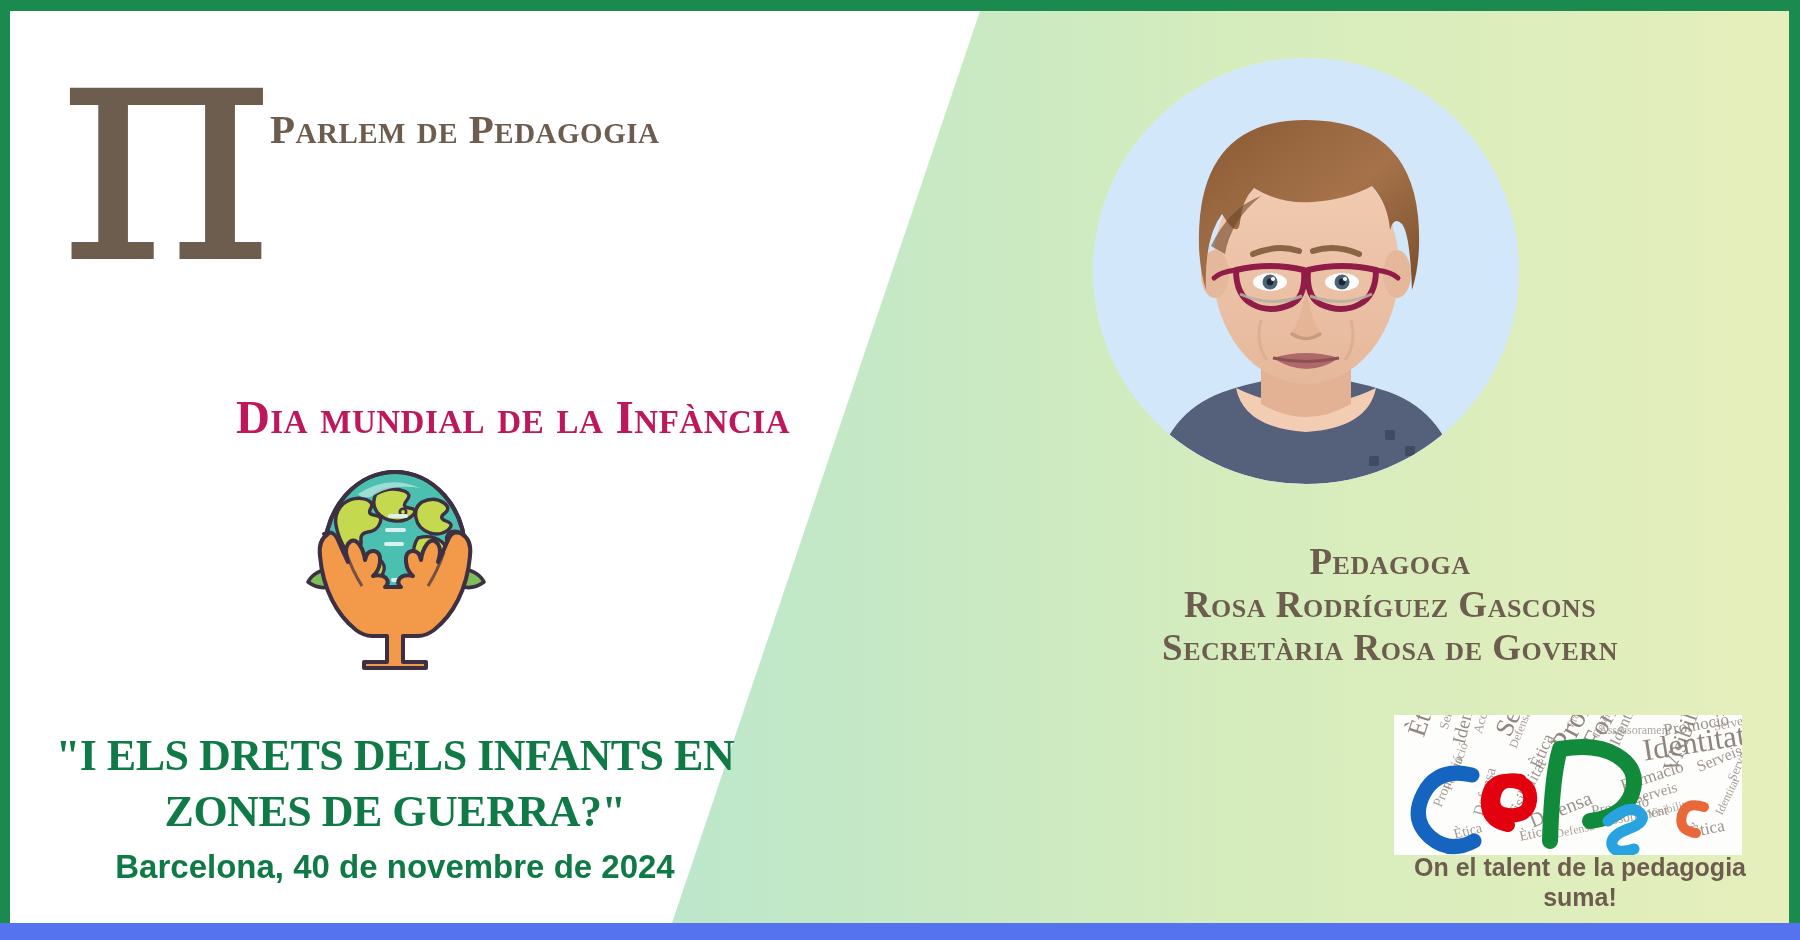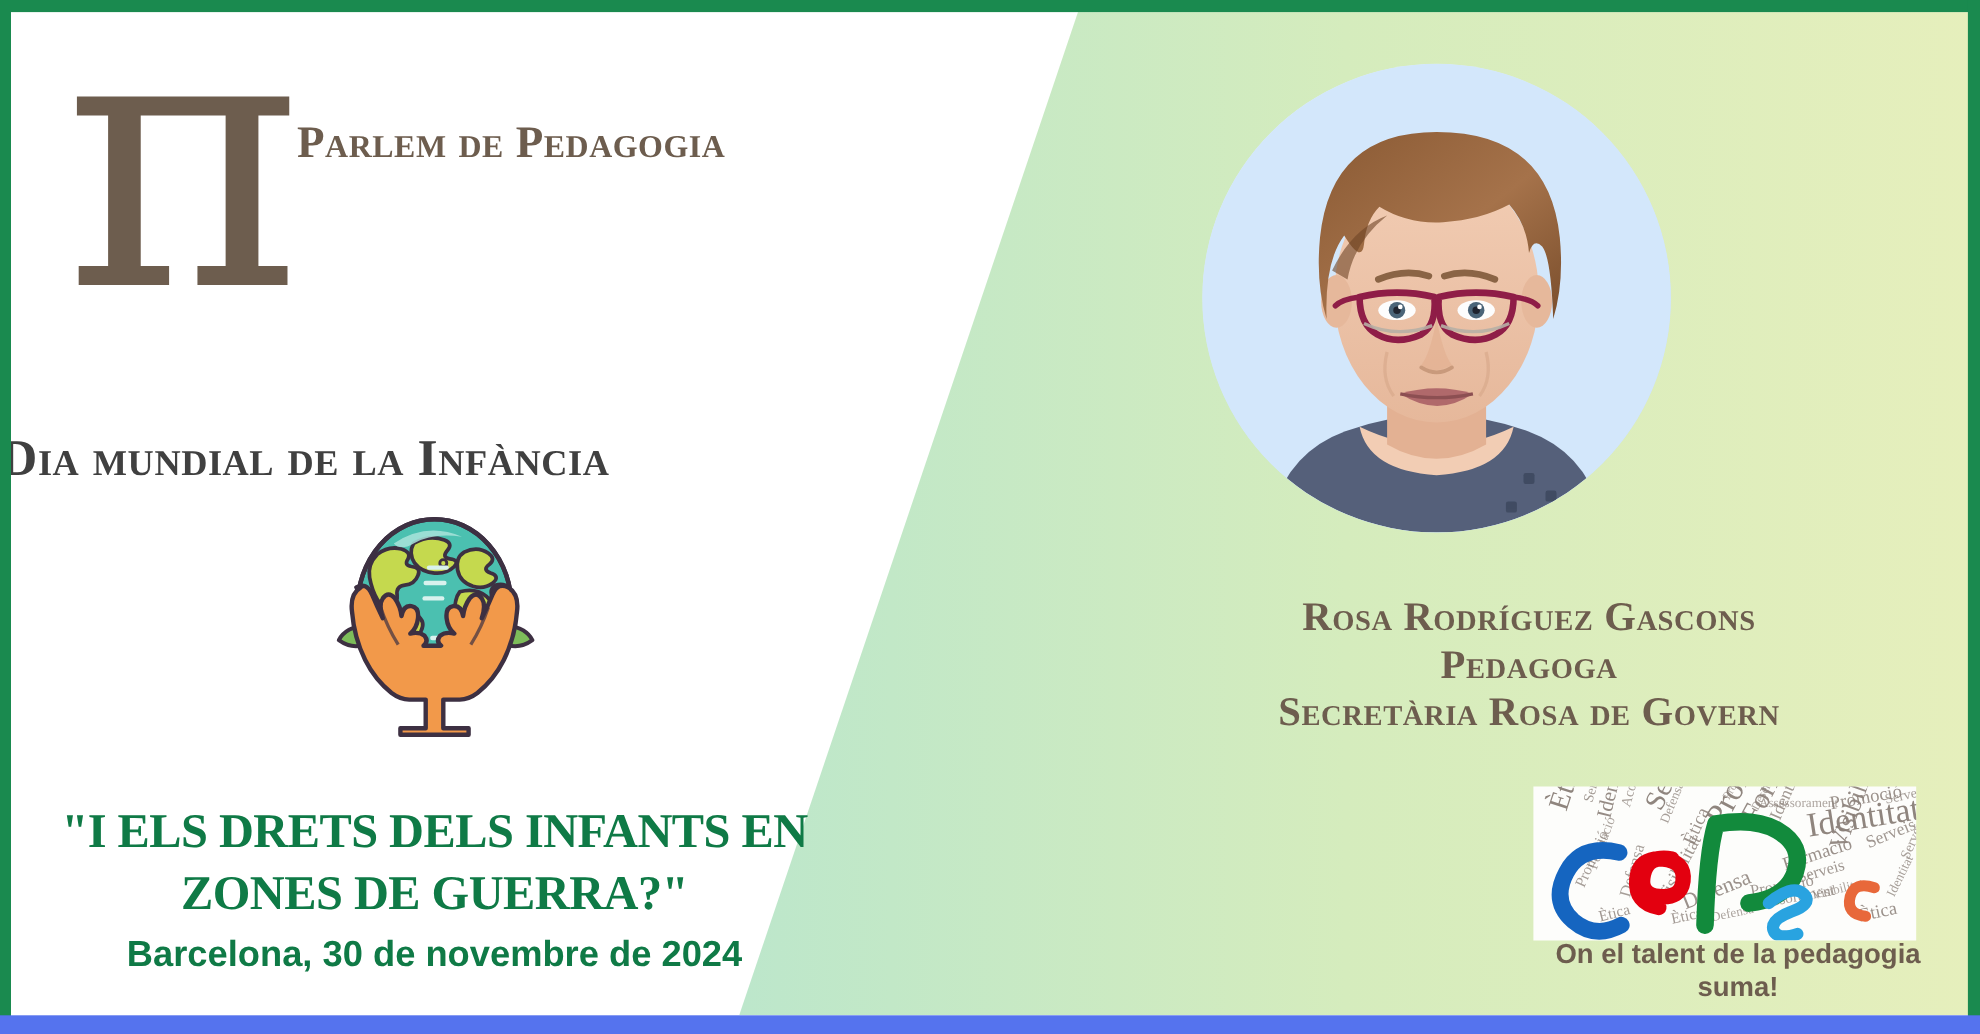--- a/index.html
+++ b/index.html
@@ -59,22 +59,22 @@
     color:#6d5d4e;
     font-family:"Liberation Serif", serif;
     font-variant:small-caps; font-weight:700;
     letter-spacing:0.5px;
   }
   .logo-line1 { font-size:41px; line-height:46px; }
   .logo-line2 { font-size:41px; line-height:46px; }
 
   .red-title {
     position:absolute; left:0; top:390px; width:790px;
-    text-align:left;
-    color:#404040;
+    text-align:right;
+    color:#be185d;
     font-family:"Liberation Serif", serif;
     font-variant:small-caps; font-weight:700;
     font-size:47px; line-height:54px; letter-spacing:0.5px;
   }
 
   #globe-wrap {
     position:absolute; left:280px; top:460px; width:230px; height:210px;
   }
 
   .green-title {
@@ -188,21 +188,21 @@
         <path d="M66 92 q6 18 16 34" fill="none" stroke="#3d3042" stroke-width="3" opacity="0.7"></path>
         <path d="M164 92 q-6 18-16 34" fill="none" stroke="#3d3042" stroke-width="3" opacity="0.7"></path>
       </svg>
     </div>
 
     <div class="green-title">
       <div>"I ELS DRETS DELS INFANTS EN</div>
       <div>ZONES DE GUERRA?"</div>
     </div>
 
-    <div class="green-date">Barcelona, 30 de novembre de 2024</div>
+    <div class="green-date">Barcelona, 40 de novembre de 2024</div>
   </div>
 
   <div id="right-col">
 
     <div id="photo-circle">
       <svg viewBox="0 0 426 426" width="426" height="426" aria-hidden="true">
         <defs>
           <clipPath id="circ">
               <circle cx="213" cy="213" r="213"></circle>
             </clipPath>
@@ -268,22 +268,22 @@
           <g fill="#3f4a60" opacity="0.9">
             <rect x="292" y="372" width="10" height="10" rx="2"></rect>
             <rect x="312" y="388" width="10" height="10" rx="2"></rect>
             <rect x="276" y="398" width="10" height="10" rx="2"></rect>
           </g>
         </g>
       </svg>
     </div>
 
     <div class="speaker-block">
+      <div>Pedagoga</div>
       <div>Rosa Rodríguez Gascons</div>
-      <div>Pedagoga</div>
       <div>Secretària Rosa de Govern</div>
     </div>
 
     <div id="copec-logo">
       <div id="copec-cloud">
         <div id="wc-words">
             <span class="wc" style="left: 8px; top: 16px; font-size: 26px; opacity: 0.95; transform: rotate(-72deg); transform-origin: left top;">Ètica</span>
             <span class="wc" style="left: 42px; top: 12px; font-size: 13px; opacity: 0.8; transform: rotate(-75deg); transform-origin: left top;">Serveis</span>
             <span class="wc" style="left: 54px; top: 26px; font-size: 19px; opacity: 0.9; transform: rotate(-76deg); transform-origin: left top;">Identitat</span>
             <span class="wc" style="left: 76px; top: 16px; font-size: 13px; opacity: 0.75; transform: rotate(-74deg); transform-origin: left top;">Acompanyament</span>

